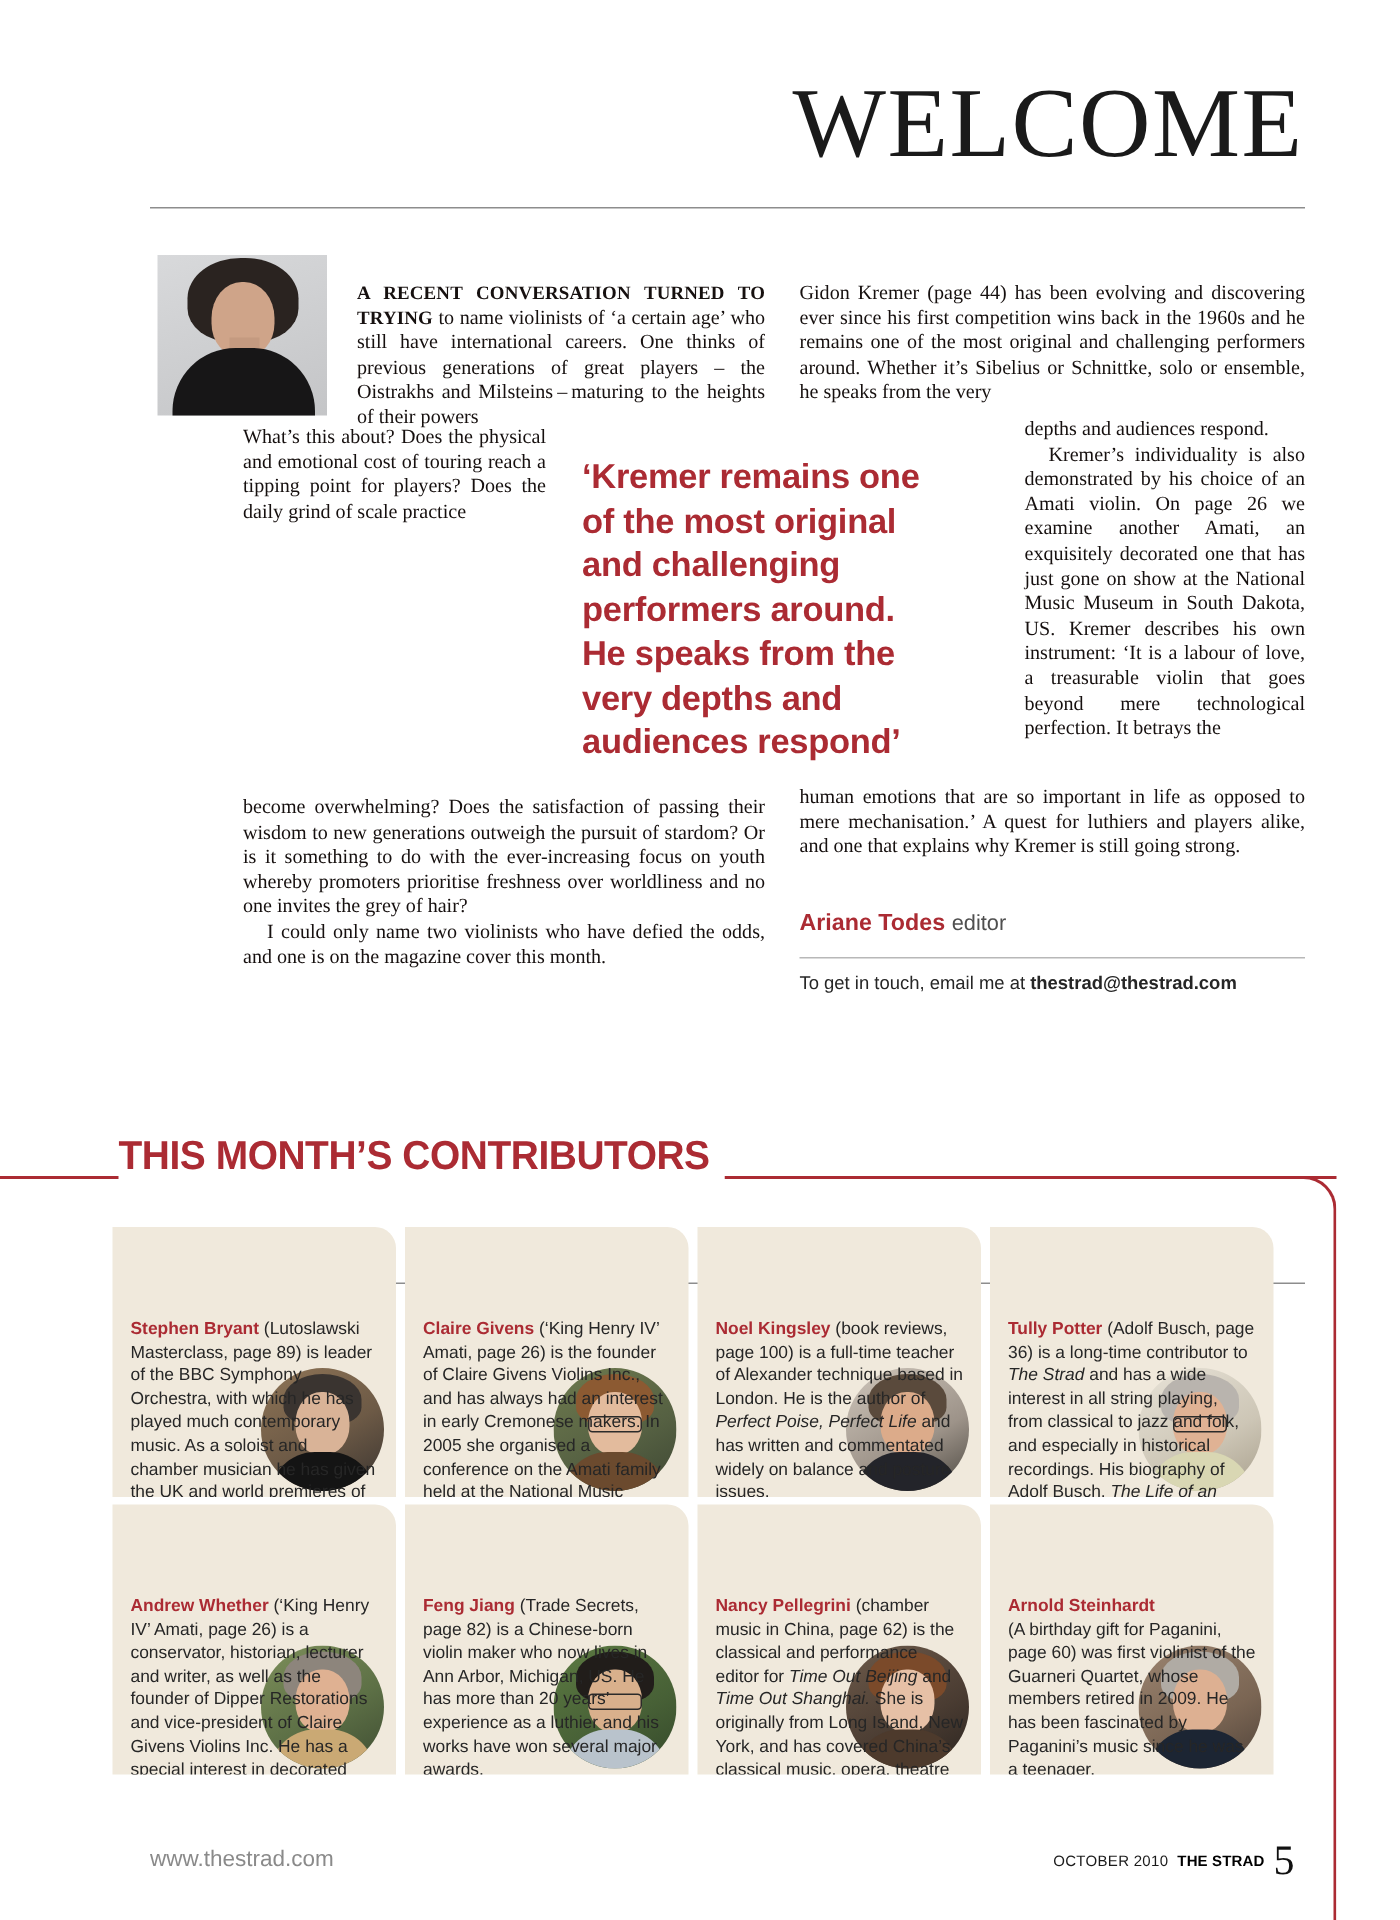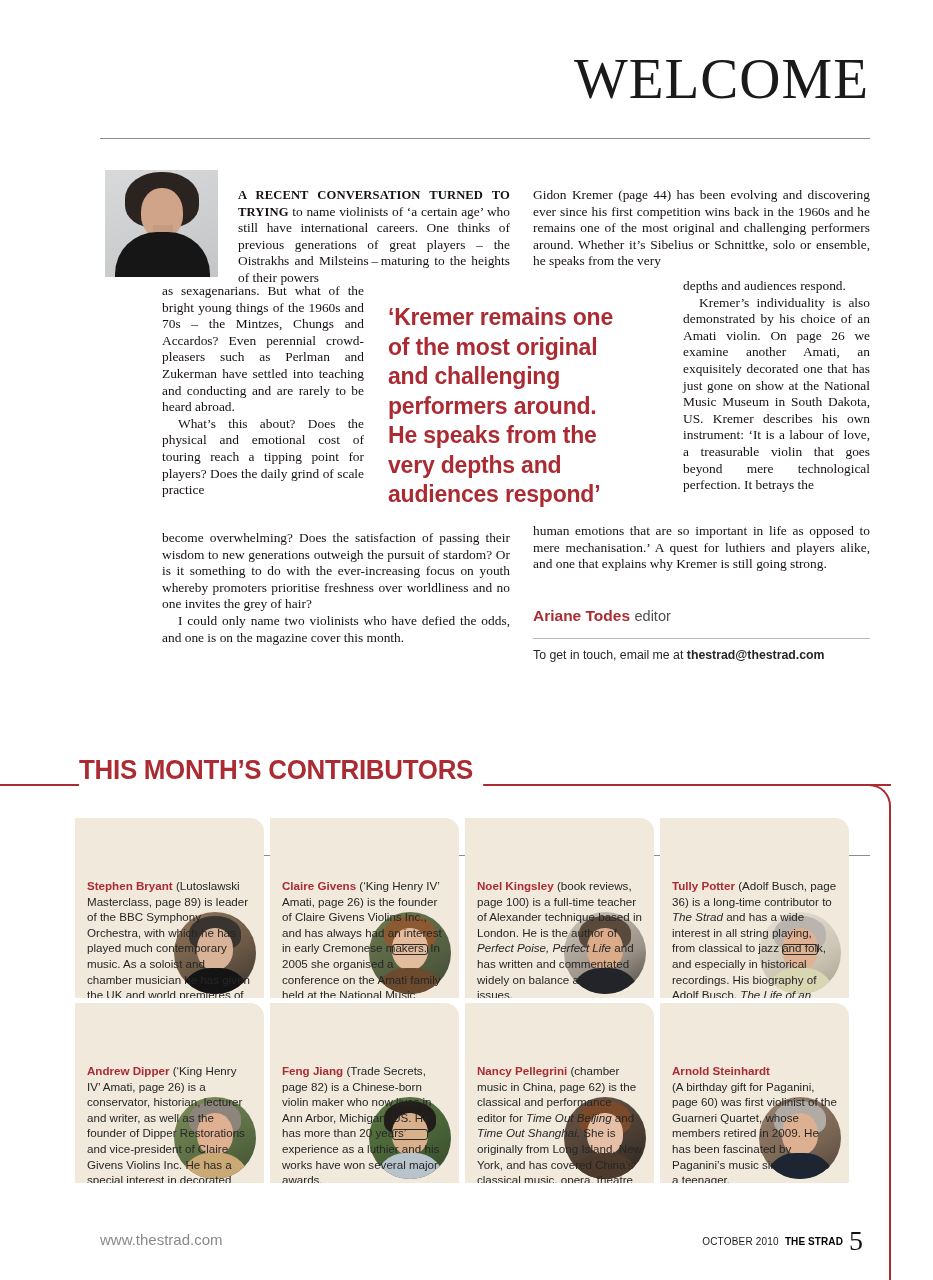--- a/index.html
+++ b/index.html
@@ -18,21 +18,21 @@
   
   #masthead {
     position: absolute;
     left: 0; top: 0; width: 933px; height: 150px;
   }
   #welcome-title {
     position: absolute;
     right: 64px;
     top: 50px;
     font-family: "Liberation Serif", serif;
-    font-size: 57px;
+    font-size: 66px;
     font-weight: 400;
     letter-spacing: 1px;
     color: #1a1a1a;
     line-height: 1;
   }
   #masthead-rule {
     position: absolute;
     left: 100px; top: 138px;
     width: 770px; height: 1px;
     background: #8d8d8d;
@@ -326,21 +326,20 @@
     <div class="face"></div>
     <div class="neck"></div>
     <div class="body"></div>
   </div>
 
   <div id="lede-block" class="col-text">
     <p><span class="standfirst">A RECENT CONVERSATION TURNED TO TRYING</span><span> to name violinists of ‘a certain age’ who still have international careers. One thinks of previous generations of great players – the Oistrakhs and Milsteins – maturing to the heights of their powers</span></p>
   </div>
 
   <div id="left-col-lower" class="col-text">
-    <p>as sexagenarians. But what of the bright young things of the 1960s and 70s – the Mintzes, Chungs and Accardos? Even perennial crowd-pleasers such as Perlman and Zukerman have settled into teaching and conducting and are rarely to be heard abroad.</p>
     <p>What’s this about? Does the physical and emotional cost of touring reach a tipping point for players? Does the daily grind of scale practice</p>
   </div>
 
   <div id="left-col-tail" class="col-text">
     <p>become overwhelming? Does the satisfaction of passing their wisdom to new generations outweigh the pursuit of stardom? Or is it something to do with the ever-increasing focus on youth whereby promoters prioritise freshness over worldliness and no one invites the grey of hair?</p>
     <p>I could only name two violinists who have defied the odds, and one is on the magazine cover this month.</p>
   </div>
 
   <div id="right-col-upper" class="col-text">
     <p>Gidon Kremer (page 44) has been evolving and discovering ever since his first competition wins back in the 1960s and he remains one of the most original and challenging performers around. Whether it’s Sibelius or Schnittke, solo or ensemble, he speaks from the very</p>
@@ -425,21 +424,21 @@
         <div class="torso" style="background:#d9d7b3"></div>
       </div>
     </div>
 
   </div>
 
   <div class="contrib-row">
 
     <div class="contrib-card tall">
       <div class="bio">
-        <span class="cname">Andrew Dipper</span><span> (‘King Henry IV’ Amati, page 26) is a conservator, historian, lecturer and writer, as well as the founder of Dipper Restorations and vice-president of Claire Givens Violins Inc. He has a special interest in decorated Amati instruments.</span>
+        <span class="cname">Andrew Whether</span><span> (‘King Henry IV’ Amati, page 26) is a conservator, historian, lecturer and writer, as well as the founder of Dipper Restorations and vice-president of Claire Givens Violins Inc. He has a special interest in decorated Amati instruments.</span>
       </div>
       <div class="contrib-photo">
         <div class="bg" style="background:linear-gradient(150deg,#7d8f5a,#5d7046 55%,#3f4d32)"></div>
         <div class="hair" style="background:#8d857c"></div>
         <div class="face" style="background:#dfb192"></div>
         <div class="torso" style="background:#caa974"></div>
       </div>
     </div>
 
     <div class="contrib-card tall">

